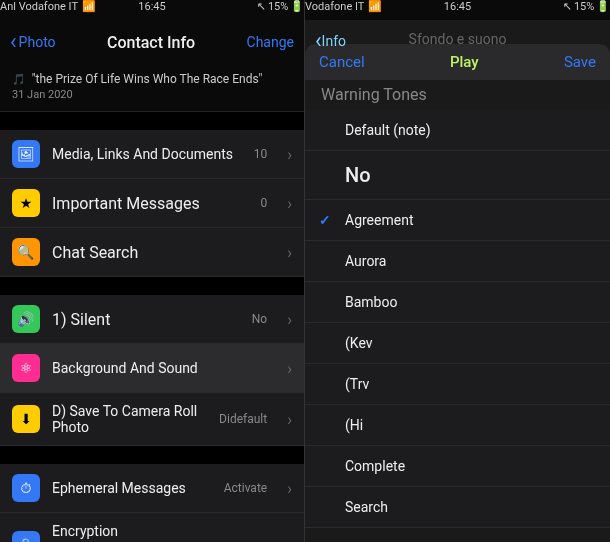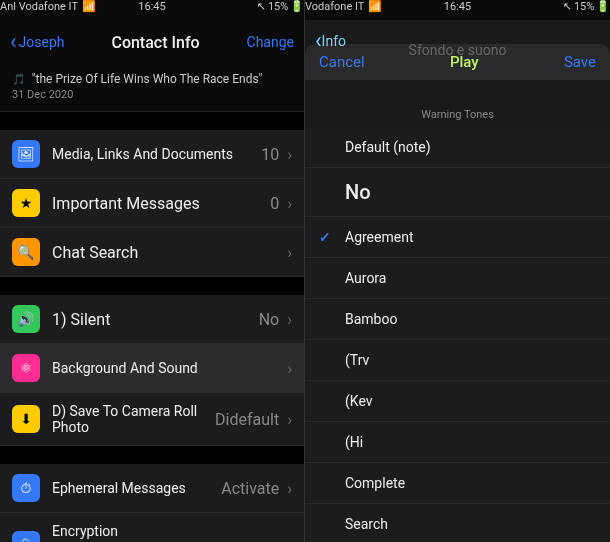--- a/index.html
+++ b/index.html
@@ -83,44 +83,43 @@
     }
     .icon-blue { background: #3478f6; }
     .icon-yellow { background: #ffcc00; color: #000; }
     .icon-orange { background: #ff9500; }
     .icon-green { background: #34c759; }
     .icon-pink { background: #ff2d92; }
     .icon-lock { background: #3478f6; }
     .row-label { flex: 1; font-size: 14px; color: #eee; }
     .row-label-big { font-size: 16px; }
     .row-label-sub { font-size: 11px; color: #888; margin-top: 2px; }
-    .row-value { color: #888; font-size: 16px; margin-right: 8px; }
+    .row-value { color: #888; font-size: 12px; margin-right: 20px; }
     .row-chevron { color: #666; font-size: 16px; }
     .row-chevron::after { content: "›"; }
     .section-gap { height: 18px; background: #000; }
     .row-selected { background: #2c2c2e; }
     
     
     .modal-header {
       height: 36px;
       display: flex;
       align-items: center;
       justify-content: space-between;
       padding: 0 14px;
       background: #2a2a2c;
       border-radius: 10px 10px 0 0;
       margin-top: 2px;
     }
     .modal-btn { color: #3478f6; font-size: 15px; }
     .modal-title { font-weight: 500; font-size: 15px; color: #bef264; }
     .section-title {
-      padding: 28px 16px 6px;
-      font-size: 11px;
+      padding: 5px 16px 6px;
+      font-size: 16px;
       color: #888;
-      text-align: center;
     }
     .tone-row {
       display: flex;
       padding: 12px 16px 12px 40px;
       background: #1c1c1e;
       border-bottom: 1px solid #2a2a2a;
       font-size: 14px;
       color: #eee;
       position: relative;
       min-height: 36px;
@@ -129,21 +128,21 @@
       content: "✓";
       position: absolute;
       left: 14px;
       color: #3478f6;
       font-size: 14px;
       font-weight: bold;
     }
     .tone-big { font-size: 20px; font-weight: 500; }
     .overlay-title {
       position: absolute;
-      top: 42px;
+      top: 31px;
       left: 0; right: 0;
       text-align: center;
       color: #666;
       font-size: 14px;
       pointer-events: none;
     }
     .back-faded {
       position: absolute;
       top: 30px;
       left: 10px;
@@ -167,32 +166,32 @@
     <div class="status-right">
         <span>↖</span>
         <span>15%</span>
         <span>🔋</span>
       </div>
   </div>
 
   <div class="nav-bar">
     <div class="nav-left">
         <span class="chevron-left"></span>
-        <span>Joseph</span>
+        <span>Photo</span>
       </div>
     <div class="nav-center">Contact Info</div>
     <div class="nav-right">Change</div>
   </div>
 
   <div class="header-info">
     <div class="quote-row">
         <span class="quote-icon"></span>
         <span>"the Prize Of Life Wins Who The Race Ends"</span>
       </div>
-    <div class="date-text">31 Dec 2020</div>
+    <div class="date-text">31 Jan 2020</div>
   </div>
 
   <div class="section-gap"></div>
 
   <div class="row">
     <div class="row-icon icon-blue">🖼</div>
     <div class="row-label">Media, Links And Documents</div>
     <div class="row-value">10</div>
     <div class="row-chevron"></div>
   </div>
@@ -291,24 +290,24 @@
       <div class="tone-row selected">
         <span>Agreement</span>
       </div>
       <div class="tone-row">
         <span>Aurora</span>
       </div>
       <div class="tone-row">
         <span>Bamboo</span>
       </div>
       <div class="tone-row">
+        <span>(Kev</span>
+      </div>
+      <div class="tone-row">
         <span>(Trv</span>
-      </div>
-      <div class="tone-row">
-        <span>(Kev</span>
       </div>
       <div class="tone-row">
         <span>(Hi</span>
       </div>
       <div class="tone-row">
         <span>Complete</span>
       </div>
       <div class="tone-row">
         <span>Search</span>
       </div>

